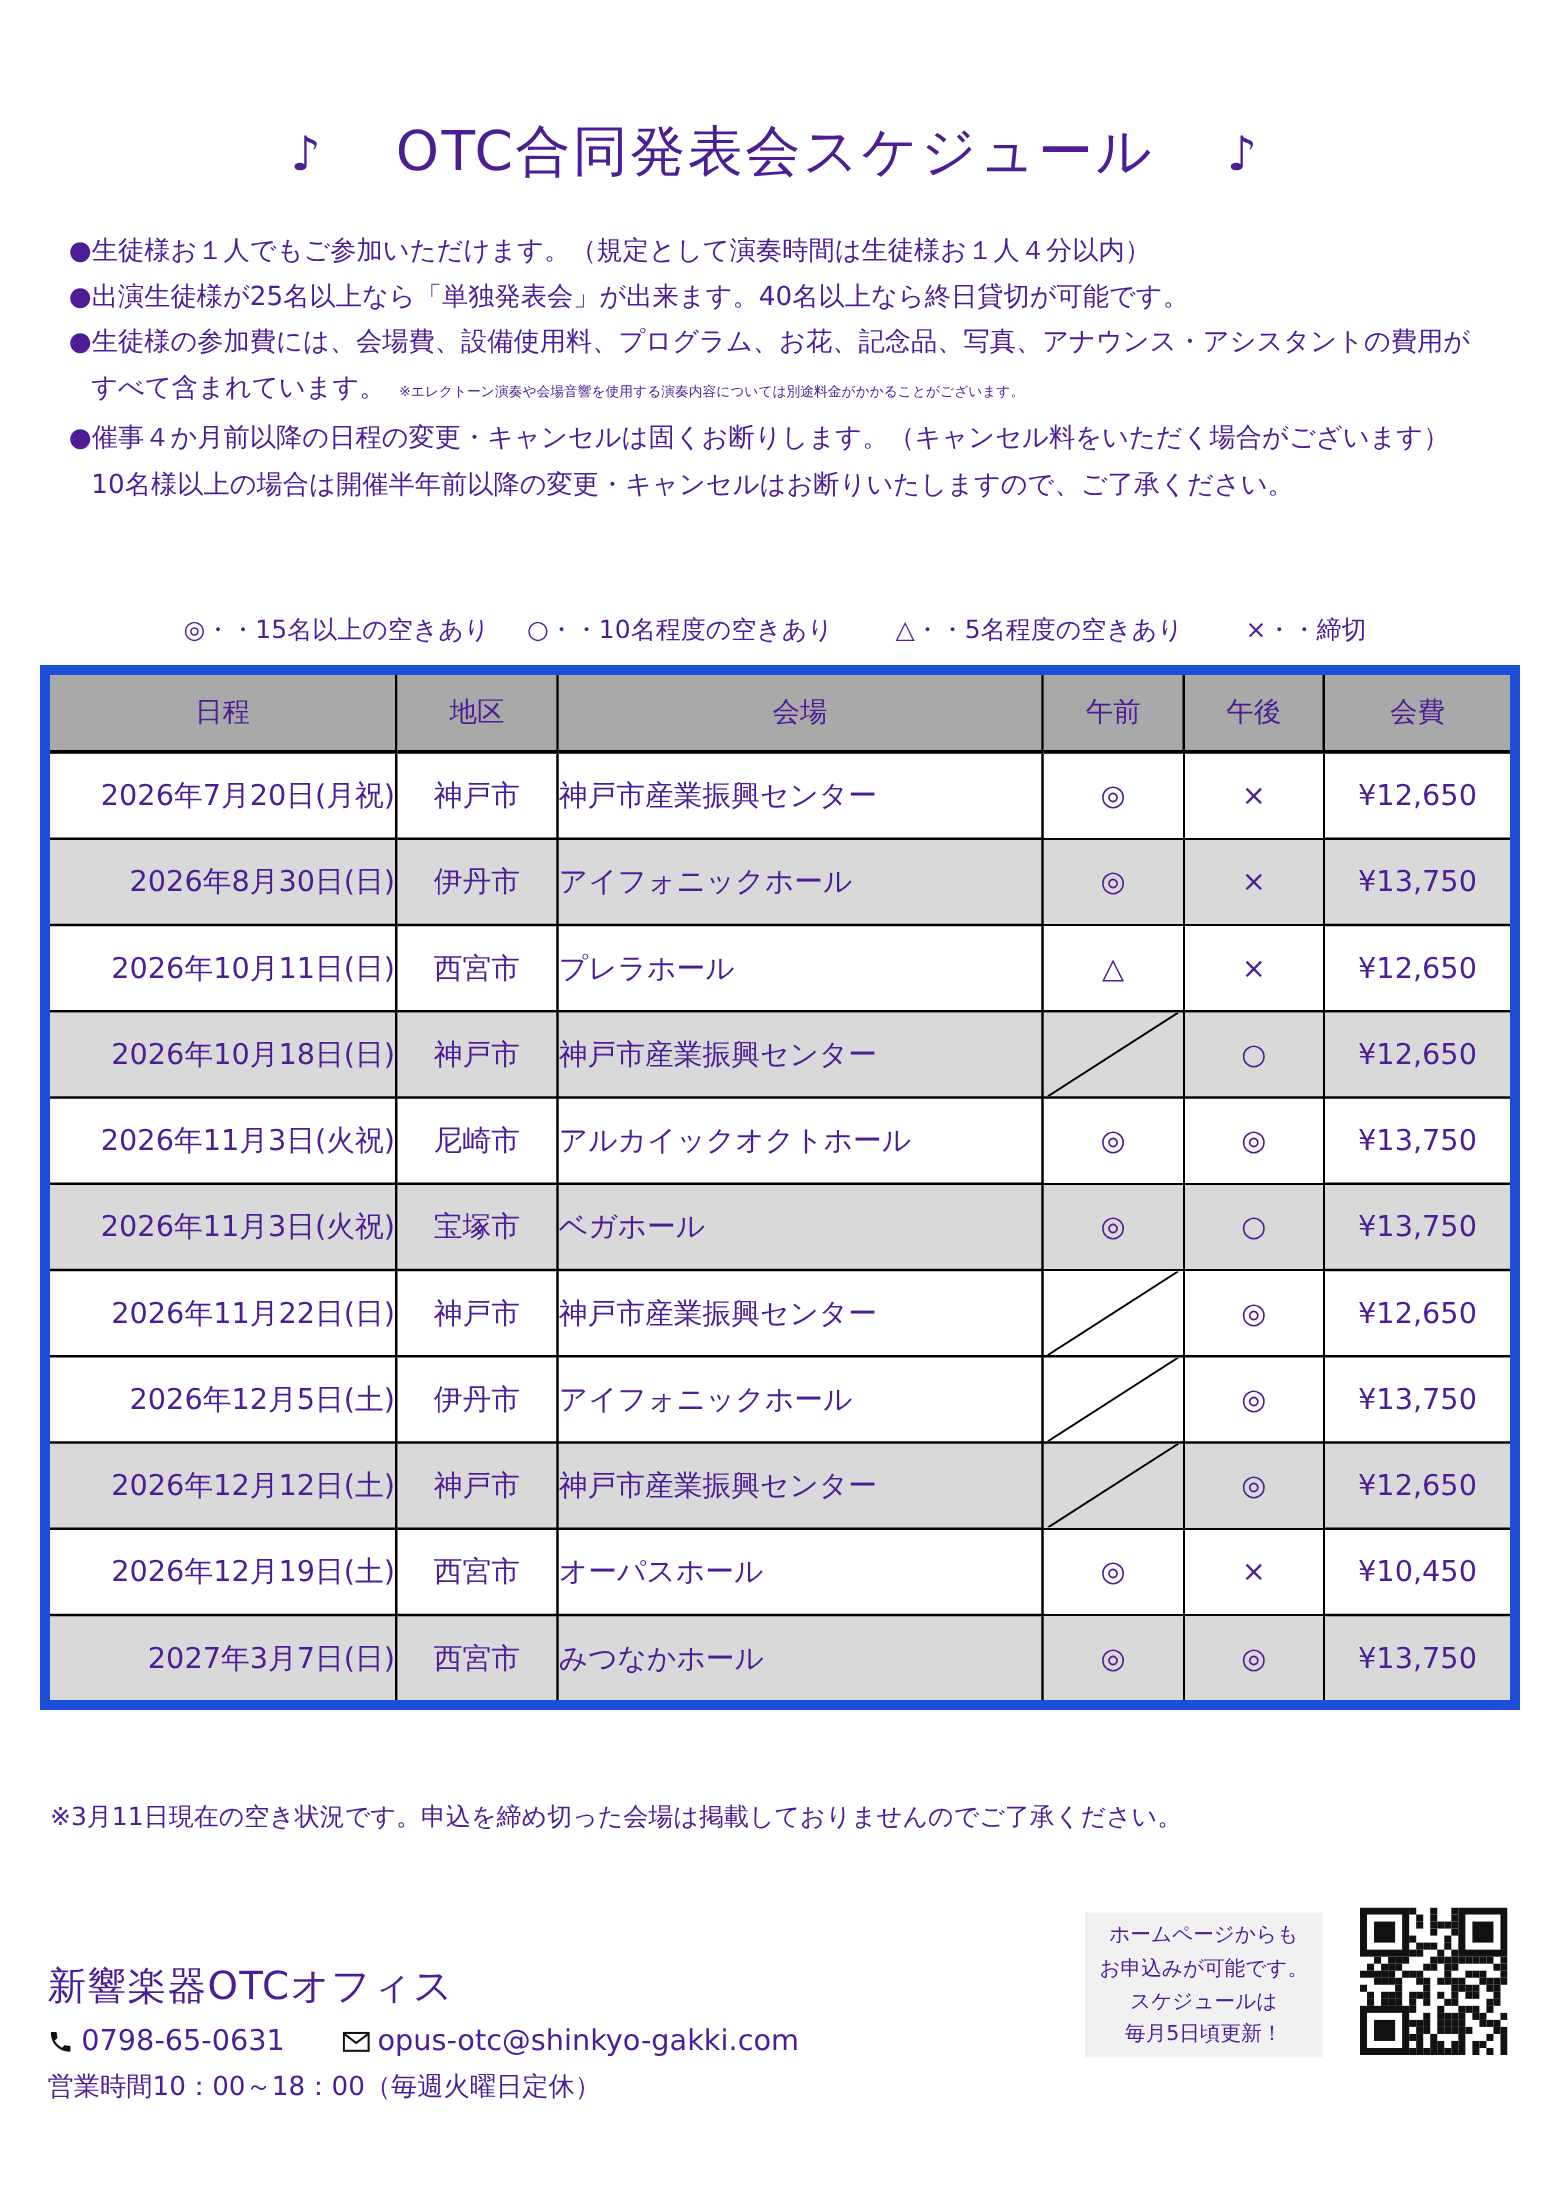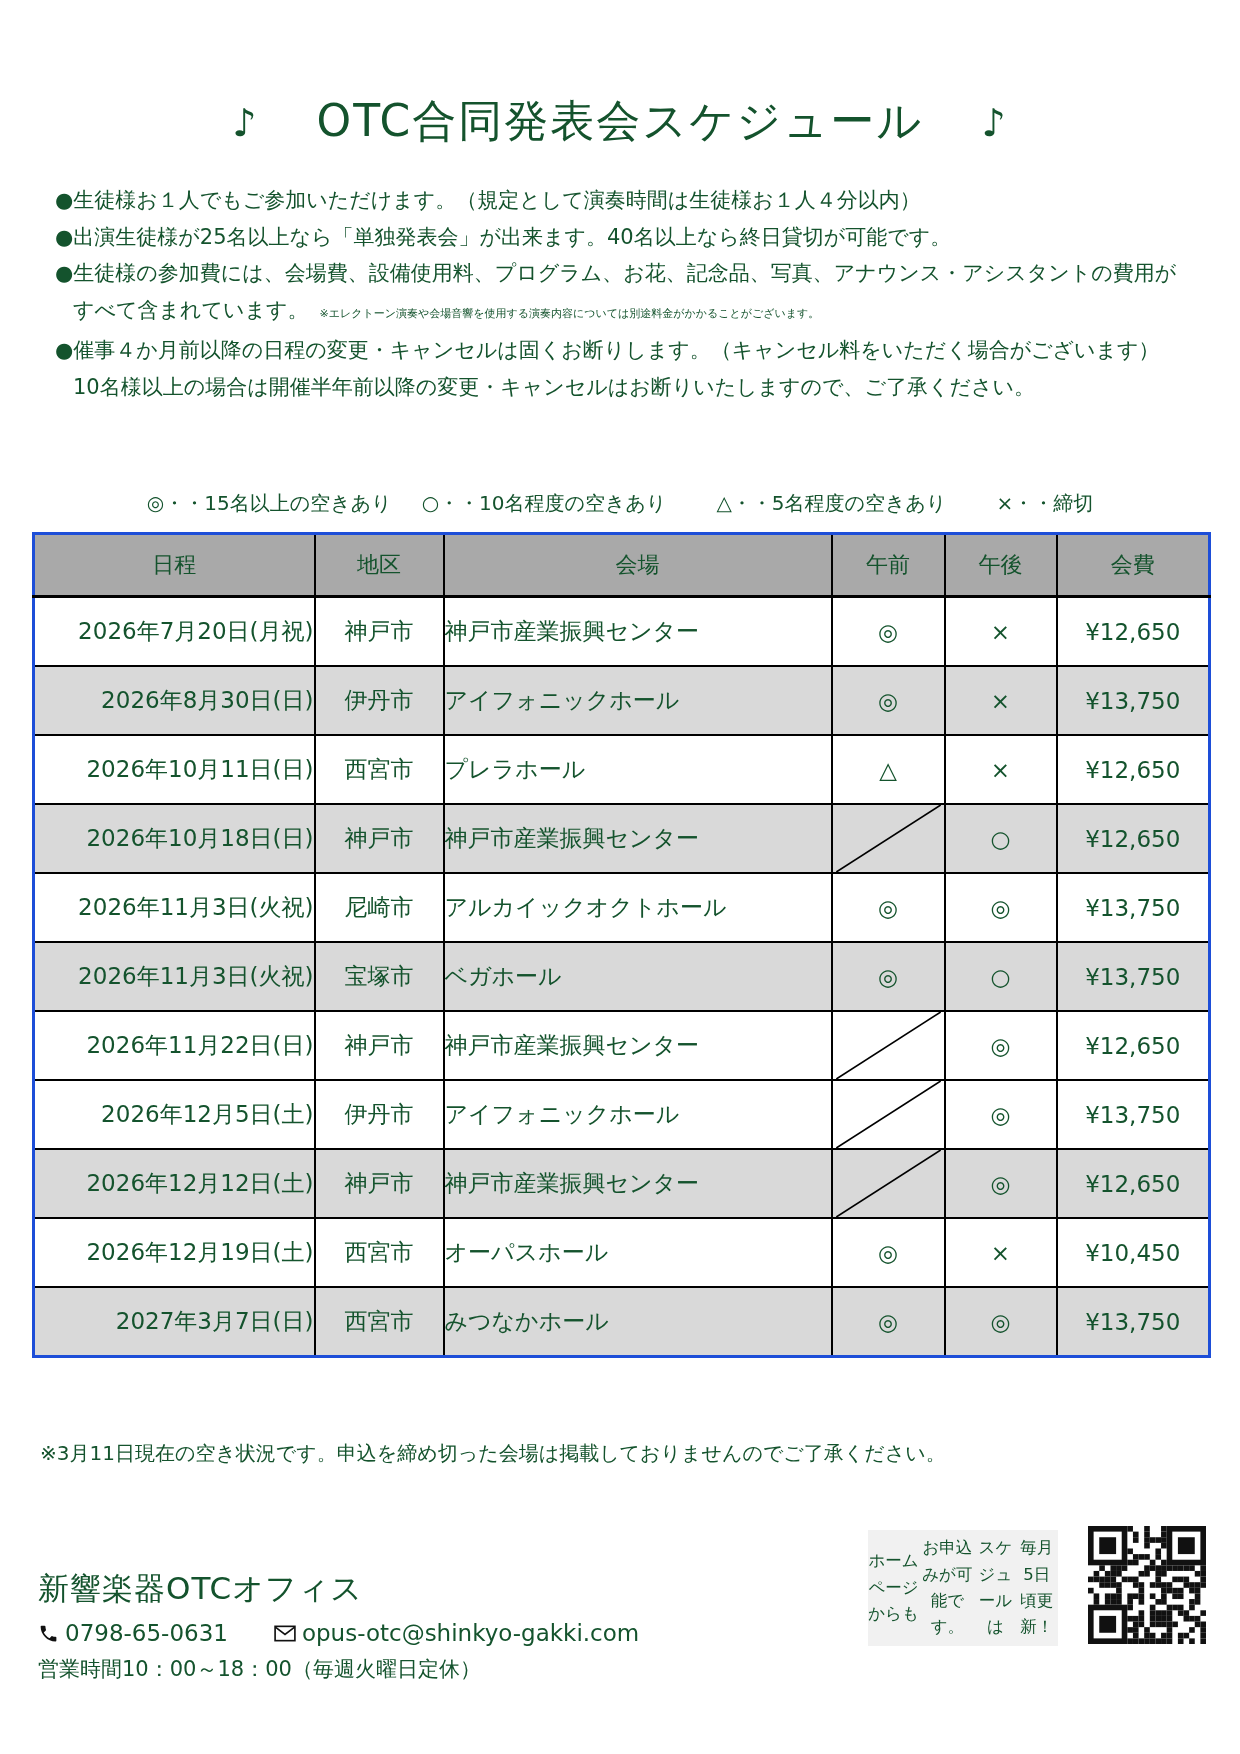--- a/index.html
+++ b/index.html
@@ -1,18 +1,18 @@
 <!DOCTYPE html>
 <html><head>
 <meta charset="utf-8">
 <style>
   html,body{margin:0;padding:0;background:#fff;}
   .page{
     position:relative;width:1240px;height:1754px;background:#ffffff;
-    font-family:"DejaVu Sans","Liberation Sans",sans-serif;color:#14532d;overflow:hidden;
+    font-family:"DejaVu Sans","Liberation Sans",sans-serif;color:#4c1d95;overflow:hidden;
   }
   
   .title-row{
     position:absolute;top:92px;left:0;width:100%;text-align:center;
     font-size:44px;font-weight:500;letter-spacing:2px;white-space:nowrap;
   }
   .title-row .note{font-size:38px;font-weight:400;}
   .title-row .note.left{margin-right:58px;}
   .title-row .note.right{margin-left:58px;}
   
@@ -23,21 +23,21 @@
   
   .legend{position:absolute;left:32px;top:490px;width:1176px;text-align:center;font-size:20px;white-space:nowrap;}
   .legend .legend-item{display:inline-block;}
   .legend .legend-item + .legend-item{margin-left:30px;}
   .legend .legend-item:nth-child(3),
   .legend .legend-item:nth-child(4){margin-left:50px;}
   
   table.schedule{
     position:absolute;left:32px;top:532px;width:1176px;
     border-collapse:collapse;table-layout:fixed;background:#fff;
-    border:3px solid #1d4ed8;
+    border:8px solid #1d4ed8;
     padding-left:36px;
   }
   table.schedule th,table.schedule td{
     border:2px solid #000;padding:0;overflow:hidden;
   }
   table.schedule thead th{
     height:60px;background:#a9a9a9;font-weight:400;font-size:22px;text-align:center;
   }
   table.schedule thead th{border-bottom:3px solid #000;}
   table.schedule tbody td{height:67px;font-size:23px;background:#fff;}
@@ -56,21 +56,21 @@
   .company{position:absolute;left:38px;top:1568px;}
   .company-name{font-size:31px;letter-spacing:1px;}
   .contact-line{margin-top:10px;font-size:23px;display:flex;align-items:center;}
   .contact-line .icon{display:inline-flex;align-items:center;margin-right:6px;}
   .contact-line .icon svg{display:block;}
   .email-group{margin-left:46px;display:flex;align-items:center;}
   .hours-line{margin-top:9px;font-size:21px;}
   
   .info-box{
     position:absolute;left:868px;top:1530px;width:190px;height:116px;background:#f1f1f1;
-    display:flex;flex-direction:row;justify-content:center;align-items:center;
+    display:flex;flex-direction:column;justify-content:center;align-items:center;
     font-size:16.5px;line-height:1.6;text-align:center;
   }
   .qr{position:absolute;left:1088px;top:1526px;width:118px;height:118px;}
   .qr svg rect{fill:#111;}
 </style>
 </head>
 <body>
 
 <div class="page">
 

